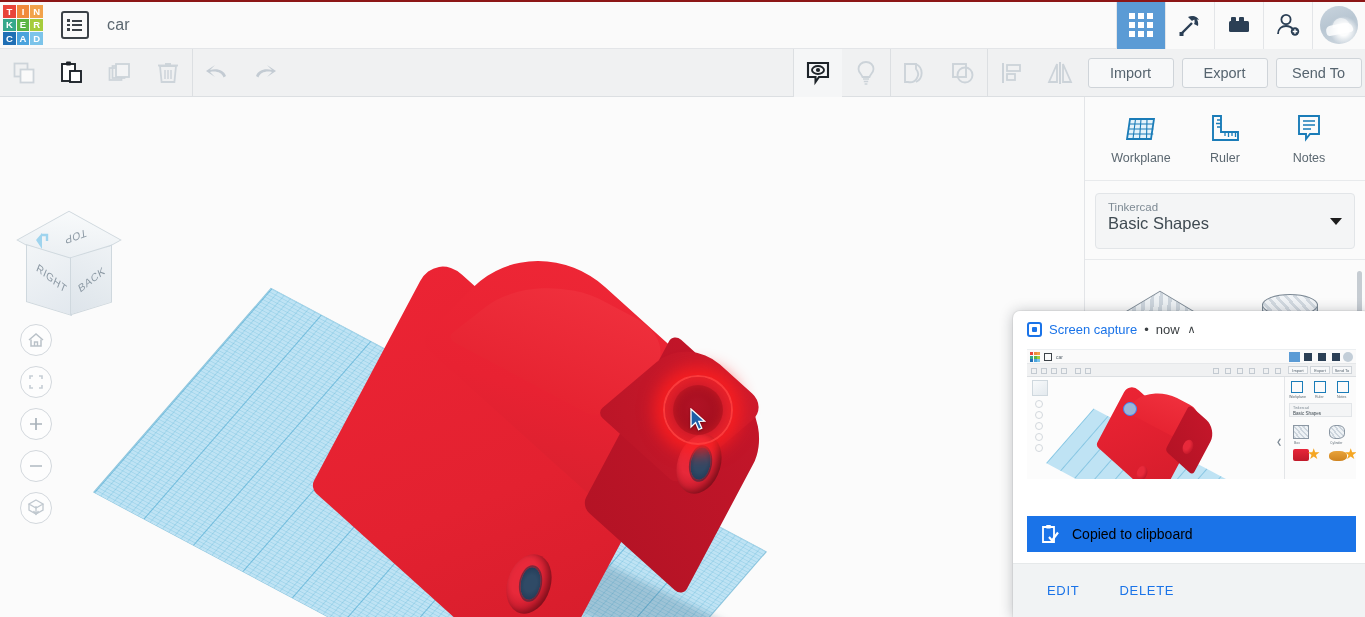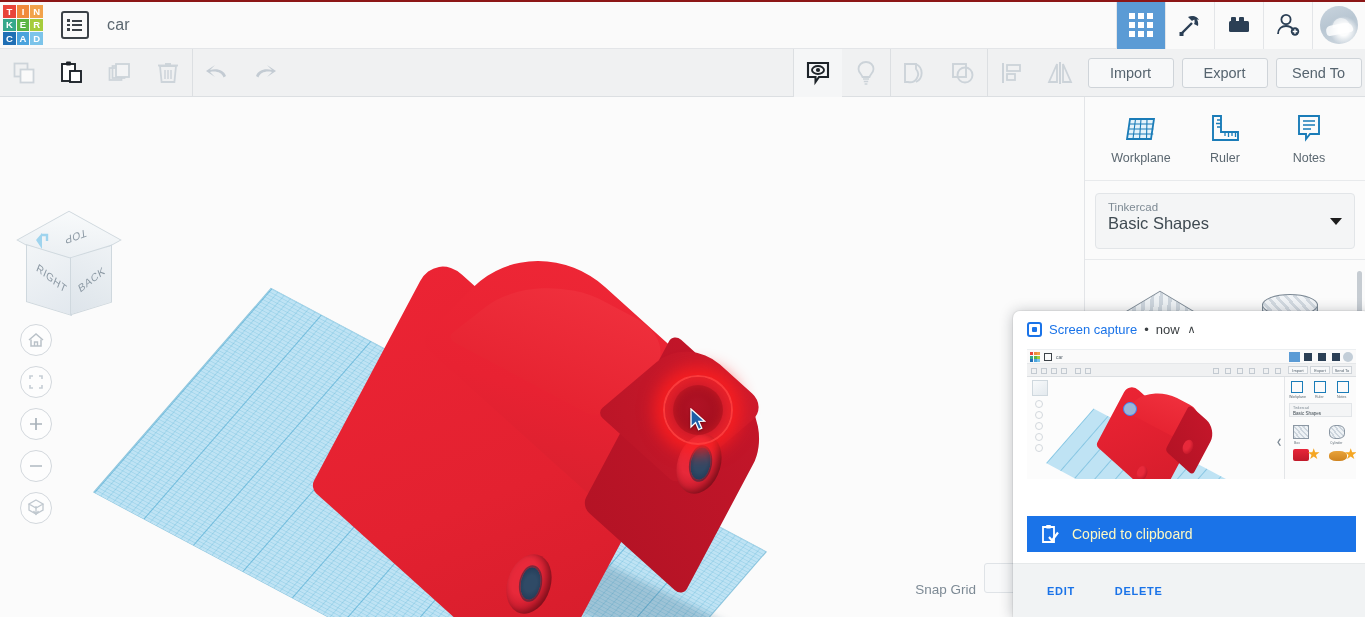--- a/index.html
+++ b/index.html
@@ -340,27 +340,27 @@
   .toast-title{ padding: 9px 14px 0 14px; font-size: 14px; color: #202124; font-weight: bold;}
   .toast-sub{ padding: 3px 14px 0 14px; font-size: 14px; color: #5f6368; }
   .thumb{
     margin: 12px 14px 0 14px; height: 130px; position: relative;
     overflow: hidden; background: #fbfbfb; border-top: 1px solid #eceff1;
   }
   .clip-bar{
     position:absolute; left: 14px; right: 14px; top: 205px; height: 36px;
     background: #1a73e8; display:flex; align-items:center; gap: 12px; padding-left: 14px;
   }
-  .clip-bar .txt{ color:#fef9c3; font-size: 14px; }
+  .clip-bar .txt{ color:#000000; font-size: 14px; }
   .toast-foot{
     position: absolute; left:0; right:0; bottom: 0; height: 54px;
     background: #f1f3f4; display:flex; align-items:center; gap: 16px; padding-left: 22px;
     border-top: 1px solid #e6e9ea;
   }
-  .foot-btn{ color:#1a73e8; font-size: 11px; font-weight: bold; letter-spacing: .7px; padding: 8px 12px;}
+  .foot-btn{ color:#1a73e8; font-size: 13px; font-weight: normal; letter-spacing: .7px; padding: 8px 12px;}
 
   
   .mini{ position:absolute; inset:0; background:#fcfcfc; }
   .mini-hdr{ position:absolute; left:0; top:0; right:0; height:14px; background:#fafafa; border-bottom:1px solid #e6e8ea;}
   .mini-logo{ position:absolute; left:3px; top:2px; width:10px; height:10px; display:grid; grid-template-columns:repeat(3,1fr); grid-template-rows:repeat(3,1fr); gap:.5px;}
   .mini-doc{ position:absolute; left:17px; top:3px; width:8px;height:8px;border:1px solid #3c4248;}
   .mini-title{ position:absolute; left:29px; top:4px; font-size:5px; color:#5b6770;}
   .mini-grid{ position:absolute; right:56px; top:2px; width:11px;height:10px;background:#5b9bd5;}
   .mini-ico{ position:absolute; top:3px; width:8px;height:8px;background:#2b3f55;}
   .mini-av{ position:absolute; right:3px; top:2px; width:10px;height:10px;border-radius:50%;background:#c3ced8;}
@@ -671,24 +671,20 @@
       </div>
       <div class="navbtn">
         <svg width="20" height="20" viewBox="0 0 20 20">
           <path d="M10 2 L17 6 L10 10 L3 6 Z" fill="none" stroke="#c0c8cf" stroke-width="1.3"></path>
           <path d="M3 6 v6 l7 4 7-4 V6" fill="none" stroke="#c0c8cf" stroke-width="1.3"></path>
           <path d="M10 8 v8 M7.5 13 L10 16.5 L12.5 13" fill="none" stroke="#c0c8cf" stroke-width="1.3"></path>
         </svg>
       </div>
     </div>
 
-    <div class="snapbar">
-      <div class="snap-label">Snap Grid</div>
-      <div class="snap-select"></div>
-    </div>
   </div>
 
   <div class="rpanel">
 
     <div class="rp-tools">
 
       <div class="rp-tool">
         <svg width="34" height="32" viewBox="0 0 34 32">
           <path d="M6 6 h24 l-3 20 H3 Z" fill="#e5f3fb" stroke="#1a7cb8" stroke-width="1.8"></path>
           <path d="M11.5 6 L9 26 M17 6 L15.5 26 M23 6 L22.5 26" stroke="#1a7cb8" stroke-width="1.1"></path>

